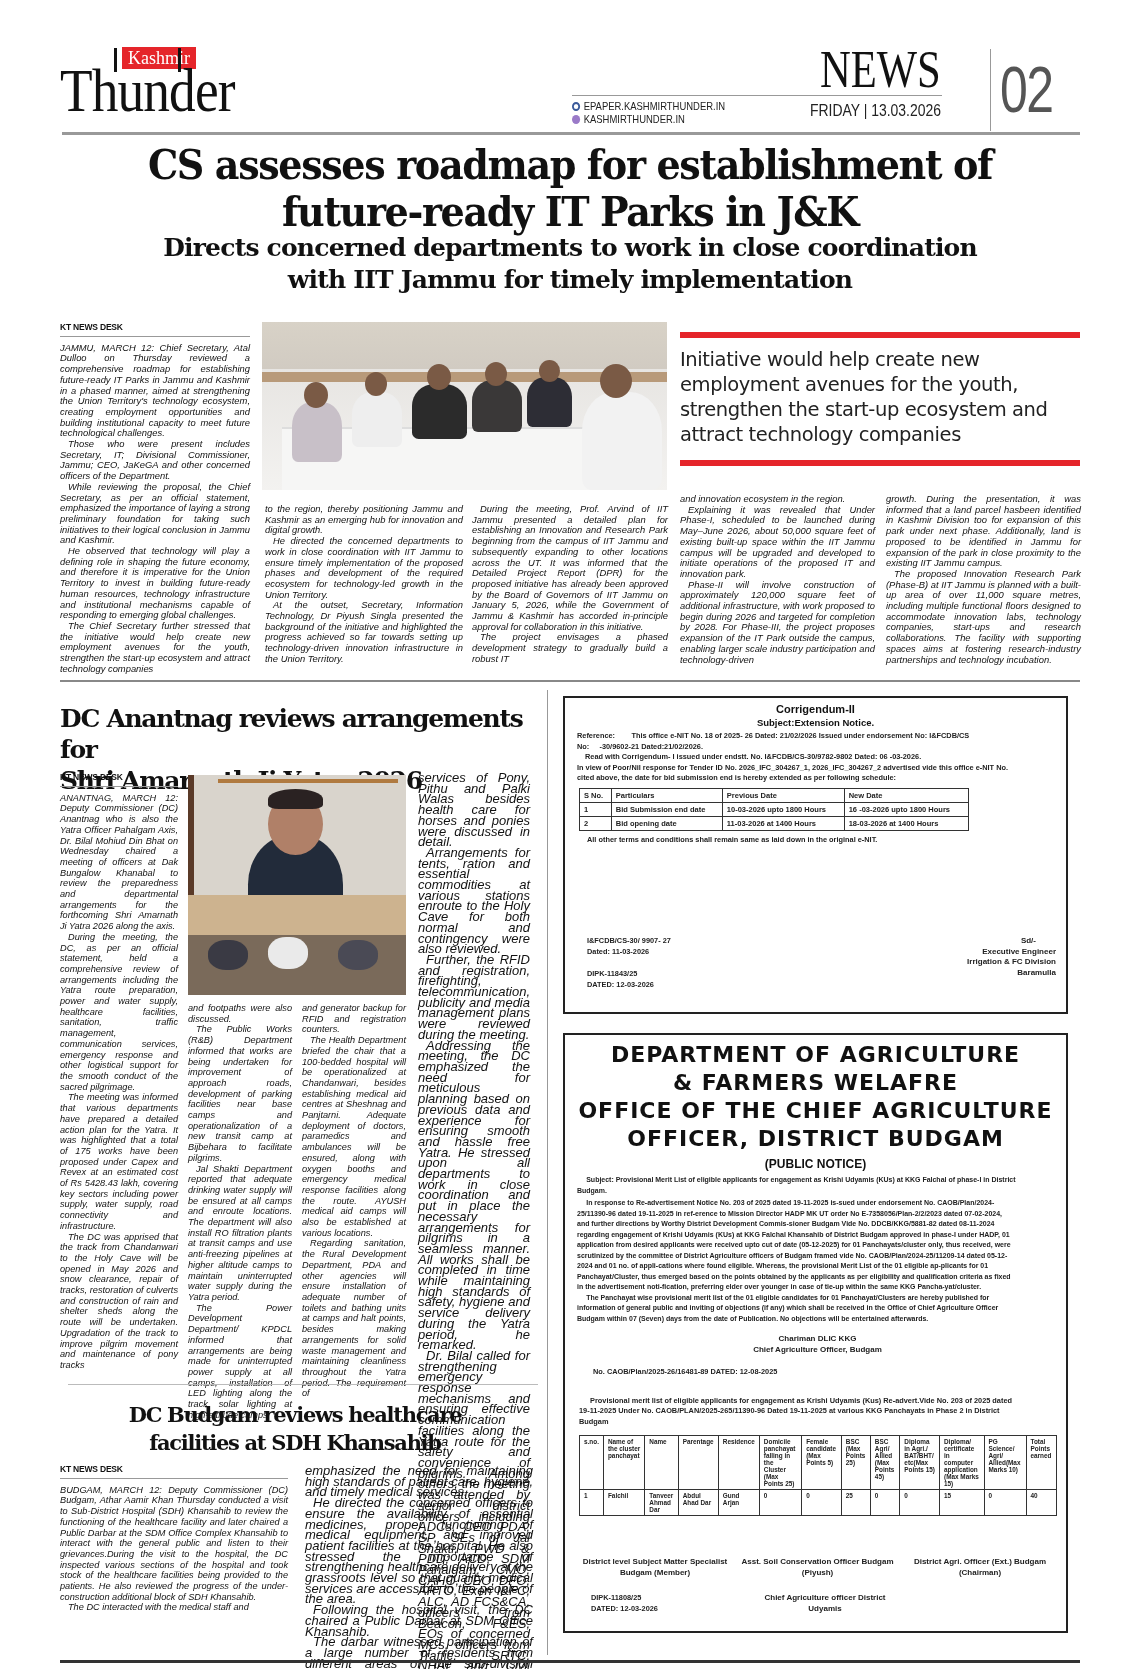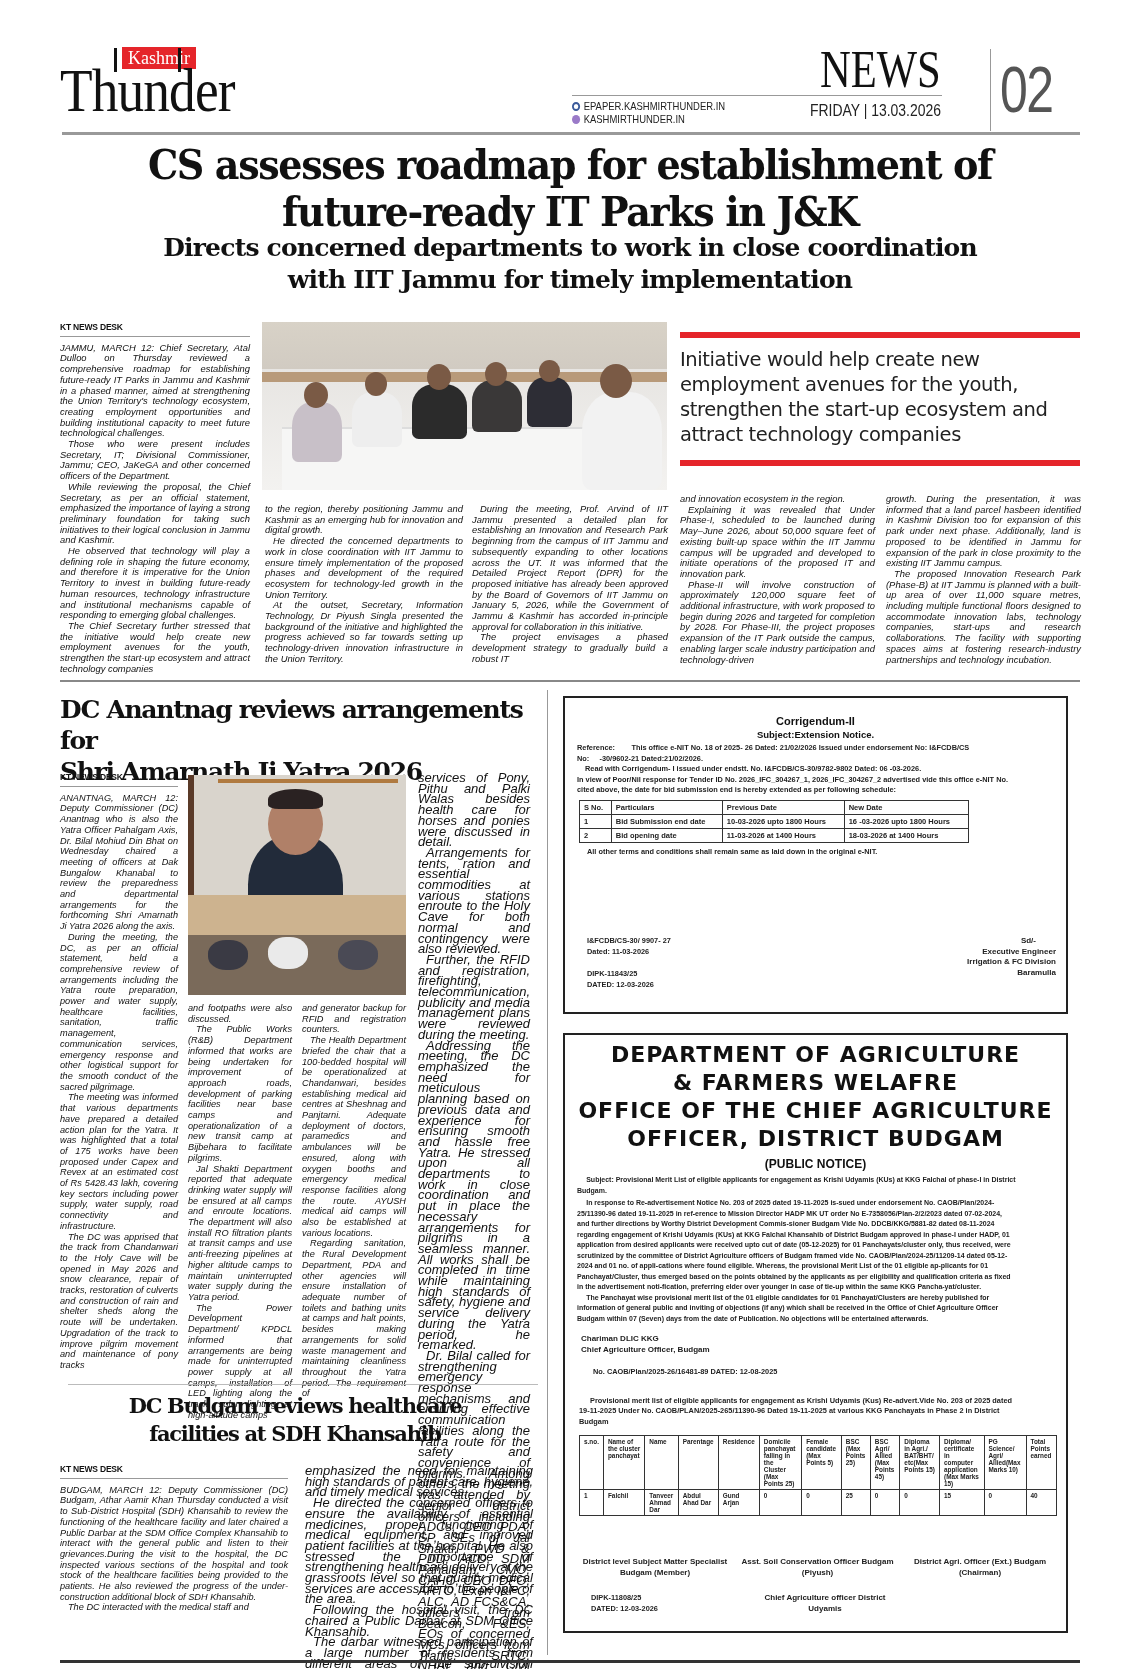--- a/index.html
+++ b/index.html
@@ -53,21 +53,21 @@
   .head { position: absolute; border-radius: 50%; background: #7a5a45; }
 
   .pull-quote { position: absolute; left: 680px; top: 330px; width: 400px; height: 140px; }
   .pull-rule { position: absolute; left: 0; width: 400px; height: 6px; background: #e5252a; }
   .pull-text { position: absolute; left: 0; top: 17px; width: 400px; font-family: "DejaVu Sans", sans-serif;
     font-size: 19.5px; line-height: 25px; color: #222; letter-spacing: -0.4px; }
 
   .section-rule { position: absolute; height: 1px; background: #bbb; }
 
   .story-headline { position: absolute; font-family: "DejaVu Serif", serif; font-weight: bold;
-    letter-spacing: -1.3px; }
+    letter-spacing: -1.3px; margin-top: 9px; }
 
   
   .ad-box { position: absolute; border: 2px solid #222; background: #fff; }
   .ad-title { font-family: "DejaVu Sans", sans-serif; font-weight: bold; text-align: center; letter-spacing: 0.5px; }
   .ad-small { font-family: "Liberation Sans", sans-serif; font-size: 8px; line-height: 10.5px; font-weight: bold;
     color: #222; transform: scaleX(0.92); transform-origin: left; }
   table.ad-table { border-collapse: collapse; font-family: "Liberation Sans", sans-serif; font-weight: bold;
     font-size: 7.5px; color: #222; }
   table.ad-table td, table.ad-table th { border: 1px solid #333; padding: 2px 4px; text-align: left; vertical-align: top; }
   table.ad-table th { font-weight: bold; }
@@ -221,21 +221,21 @@
   <p>The DC interacted with the medical staff and</p>
 </div>
 <div class="col" style="left:305px; top:1466px; width:228px; font-size:13px;">
   <p class="first">emphasized the need for maintaining high standards of patient care, hygiene, and timely medical services.</p>
   <p>He directed the concerned officers to ensure the availability of essential medicines, proper functioning of medical equipment, and improved patient facilities at the hospital. He also stressed the importance of strengthening healthcare delivery at the grassroots level so that quality medical services are accessible to the people of the area.</p>
   <p>Following the hospital visit, the DC chaired a Public Darbar at SDM Office Khansahib.</p>
   <p>The darbar witnessed participation of a large number of residents from different areas of the sub-division including Khansahib, Arigam, Asthan Mohalla, Waterhail, Shinnipora and other adjoining villages.</p>
 </div>
 
 <div class="ad-box" style="left:563px; top:696px; width:505px; height:318px;">
-  <div style="text-align:center; font-family:'Liberation Sans',sans-serif; font-weight:bold; font-size:11px; line-height:14px; margin-top:16px;">Corrigendum-II</div>
+  <div style="text-align:center; font-family:'Liberation Sans',sans-serif; font-weight:bold; font-size:11px; line-height:14px; margin-top:4px;">Corrigendum-II</div>
   <div style="text-align:center; font-family:'Liberation Sans',sans-serif; font-weight:bold; font-size:9.5px; line-height:13px;">Subject:Extension Notice.</div>
   <div class="ad-small" style="margin:2px 12px 0 12px; white-space:pre;">Reference:        This office e-NIT No. 18 of 2025- 26 Dated: 21/02/2026 Issued under endorsement No: I&amp;FCDB/CS</div>
   <div class="ad-small" style="margin:0 12px; white-space:pre;">No:     -30/9602-21 Dated:21/02/2026.</div>
   <div class="ad-small" style="margin:0 12px 0 20px;">Read with Corrigendum- I issued under endstt. No. I&amp;FCDB/CS-30/9782-9802 Dated: 06 -03-2026.</div>
   <div class="ad-small" style="margin:0 12px;">In view of Poor/Nil response for Tender ID No. 2026_IFC_304267_1, 2026_IFC_304267_2 advertised vide this office e-NIT No. cited above, the date for bid submission end is hereby extended as per following schedule:</div>
   <table class="ad-table" style="margin:4px 0 0 14px; width:390px;">
     <tbody>
         <tr>
       <th>S No.</th>
       <th>Particulars</th>
@@ -275,21 +275,21 @@
   <div class="ad-title" style="margin-top:6px; font-size:22px; line-height:28px; letter-spacing:1px;">
     <div>DEPARTMENT OF AGRICULTURE</div>
     <div>&amp; FARMERS WELAFRE</div>
     <div>OFFICE OF THE CHIEF AGRICULTURE</div>
     <div>OFFICER, DISTRICT BUDGAM</div>
   </div>
   <div style="text-align:center; font-family:'Liberation Sans',sans-serif; font-weight:bold; font-size:12px; line-height:18px; margin-top:2px;">(PUBLIC NOTICE)</div>
   <div class="ad-small" style="margin:2px 12px 0 12px; text-indent:10px; font-size:7.6px;">Subject: Provisional Merit List of eligible applicants for engagement as Krishi Udyamis (KUs) at KKG Falchal of phase-I in District Budgam.</div>
   <div class="ad-small" style="margin:2px 12px 0 12px; text-indent:10px; font-size:7.6px;">In response to Re-advertisement Notice No. 203 of 2025 dated 19-11-2025 is-sued under endorsement No. CAOB/Plan/2024-25/11390-96 dated 19-11-2025 in ref-erence to Mission Director HADP MK UT order No E-7358056/Plan-2/2/2023 dated 07-02-2024, and further directions by Worthy District Development Commis-sioner Budgam Vide No. DDCB/KKG/5881-82 dated 08-11-2024 regarding engagement of Krishi Udyamis (KUs) at KKG Falchal Khansahib of District Budgam approved in phase-I under HADP, 01 application from desired applicants were received upto cut of date (05-12-2025) for 01 Panchayats/cluster only, thus received, were scrutinized by the committee of District Agriculture officers of Budgam framed vide No. CAOB/Plan/2024-25/11209-14 dated 05-12-2024 and 01 no. of appli-cations where found eligible. Whereas, the provisional Merit List of the 01 eligible ap-plicants for 01 Panchayat/Cluster, thus emerged based on the points obtained by the applicants as per eligibility and qualification criteria as fixed in the advertisement noti-fication, preferring elder over younger in case of tie-up within the same KKG Pancha-yat/cluster.</div>
   <div class="ad-small" style="margin:0 12px; text-indent:10px; font-size:7.6px;">The Panchayat wise provisional merit list of the 01 eligible candidates for 01 Panchayat/Clusters are hereby published for information of general public and inviting of objections (if any) which shall be received in the Office of Chief Agriculture Officer Budgam within 07 (Seven) days from the date of Publication. No objections will be entertained afterwards.</div>
-  <div style="text-align:left; margin:10px 12px 0 16px;">
+  <div style="text-align:center; margin:10px 12px 0 16px;">
     <div class="ad-small" style="transform:none;">Chariman DLIC KKG</div>
     <div class="ad-small" style="transform:none;">Chief Agriculture Officer, Budgam</div>
   </div>
   <div class="ad-small" style="margin:12px 12px 0 28px;">No. CAOB/Plan/2025-26/16481-89  DATED: 12-08-2025</div>
   <div class="ad-small" style="margin:18px 12px 0 14px; text-indent:12px;">Provisional merit list of eligible applicants for engagement as Krishi Udyamis (Kus) Re-advert.Vide No. 203 of 2025 dated 19-11-2025 Under No. CAOB/PLAN/2025-265/11390-96 Dated 19-11-2025 at various KKG Panchayats in Phase 2 in District Budgam</div>
   <table class="ad-table" style="margin:8px 0 0 14px; width:478px; font-size:6.4px;">
     <tbody>
         <tr>
       <th>s.no.</th>
       <th>Name of the cluster panchayat</th>

